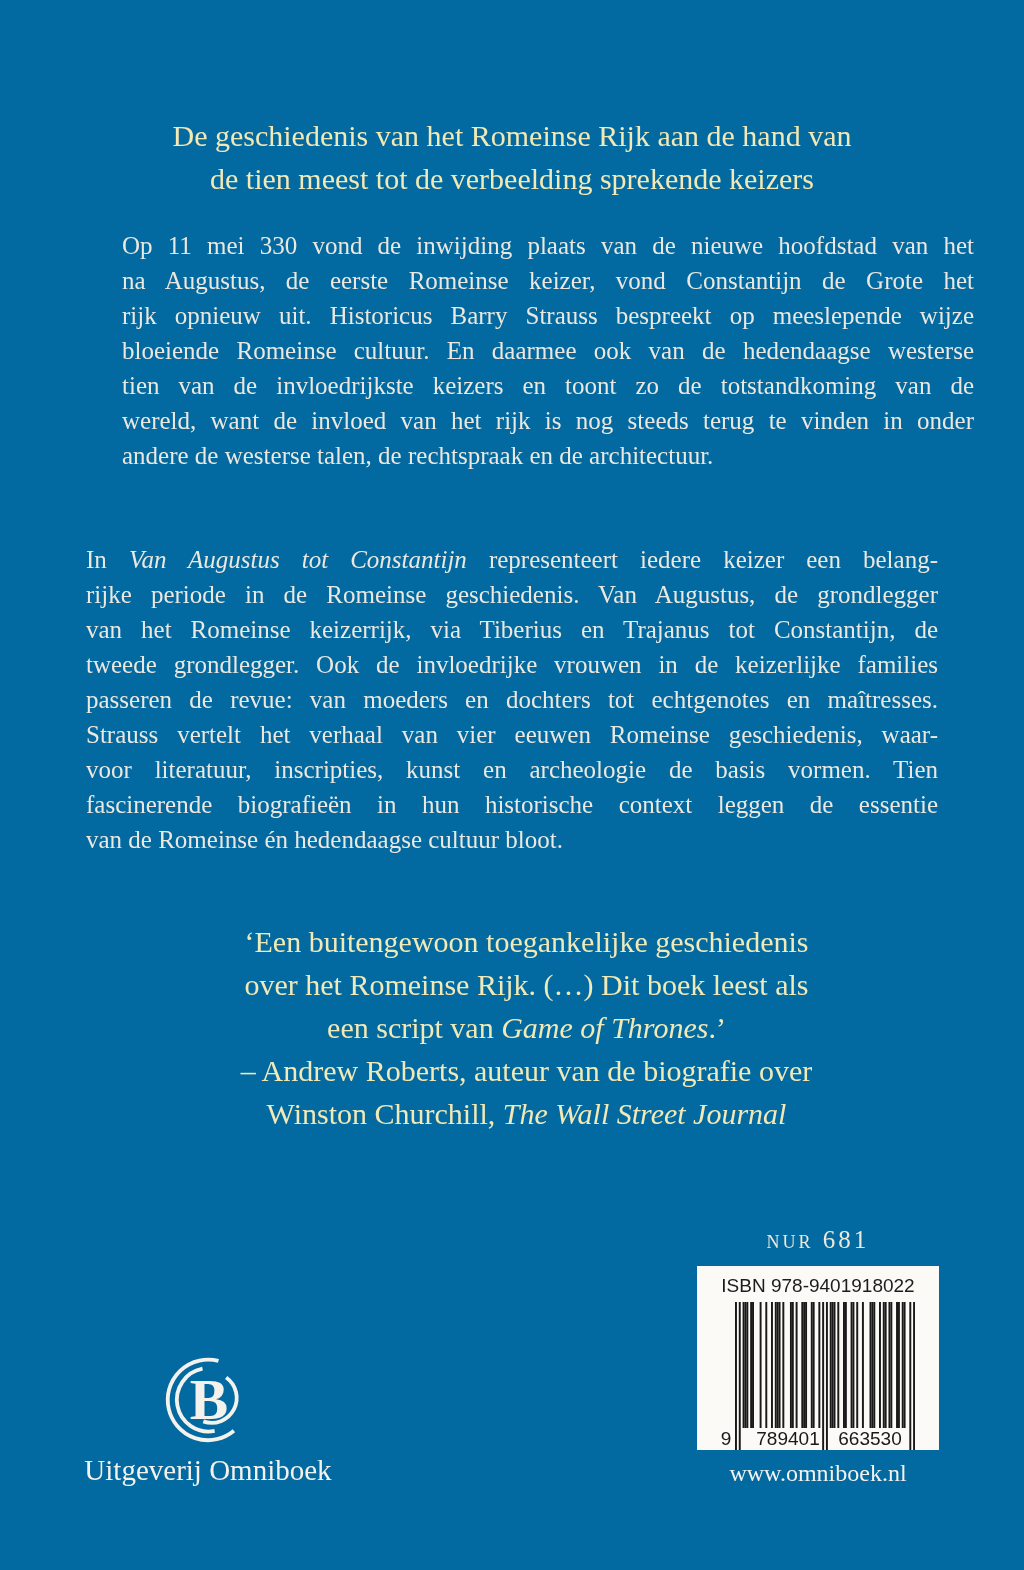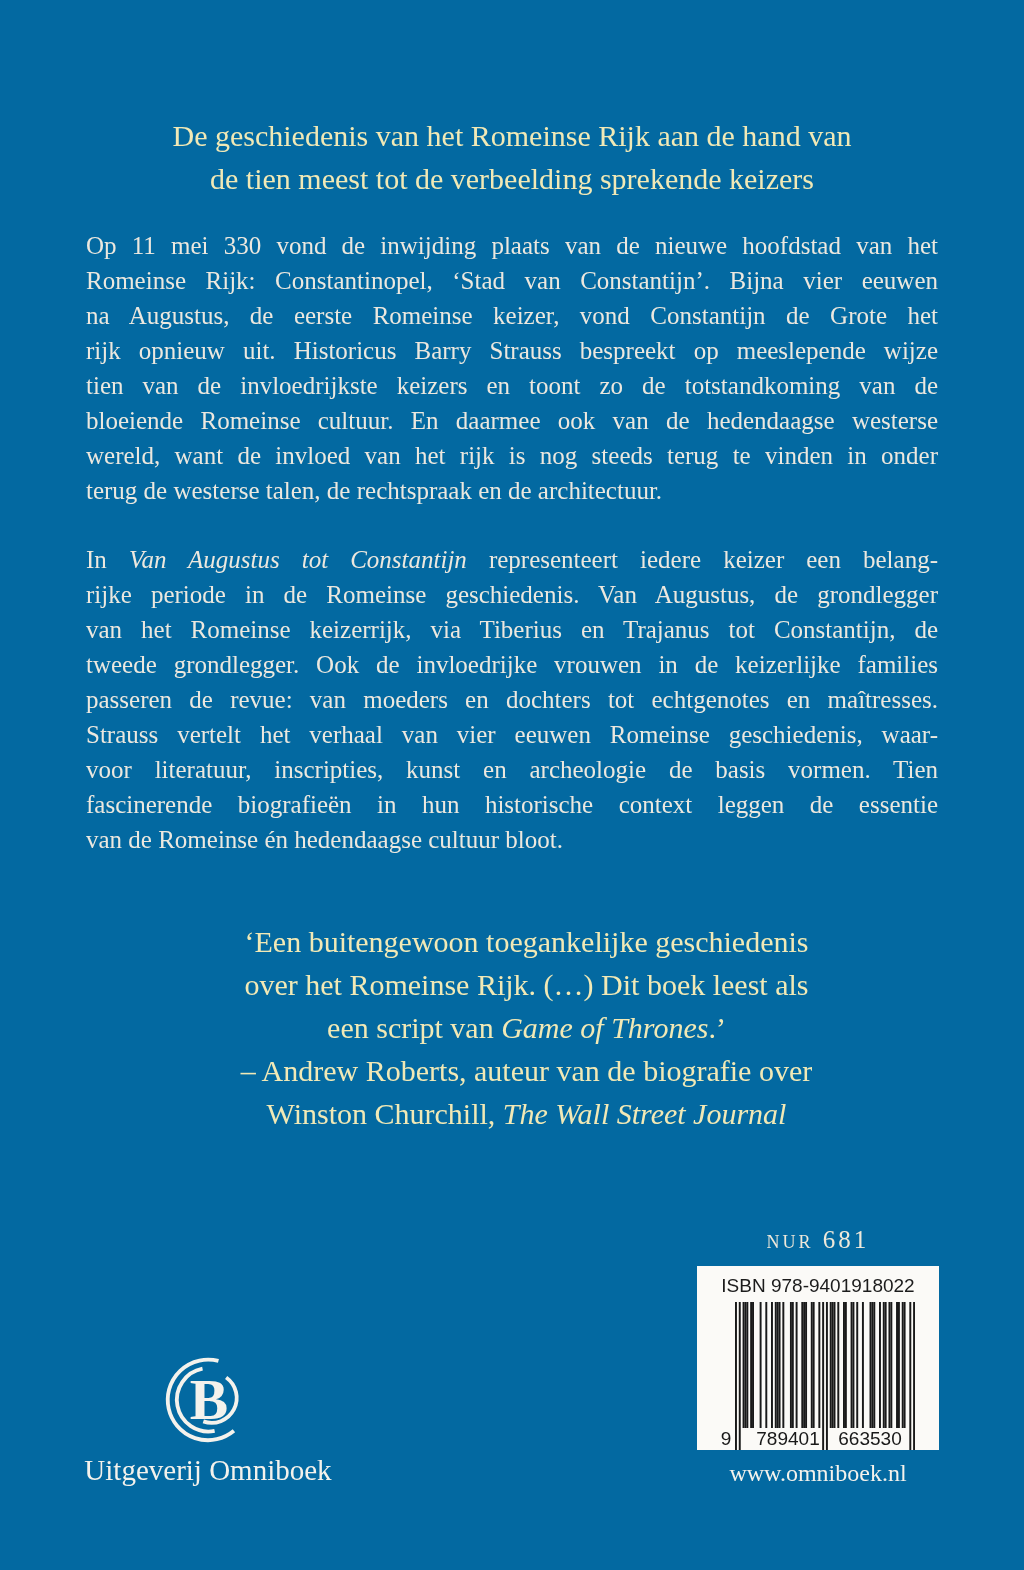--- a/index.html
+++ b/index.html
@@ -14,21 +14,21 @@
   .justified .line.last { text-align-last:left; }
 
   .tagline {
     left:0; right:0; top:114px;
     font-size:30px; line-height:43px; color:#f1e9b6;
   }
   .bodytext {
     left:86px; width:852px;
     font-size:25px; line-height:35px; color:#ece8df;
   }
-  #paragraph1 { top:228px; }
+  #paragraph1 { top:228px;margin-left:36px; }
   #paragraph2 { top:542px; }
 
   .quote {
     left:0; right:0; top:920px;
     font-size:30px; line-height:43px; color:#f1e9b6;padding-left:29px;
   }
 
   .nur {
     left:697px; width:242px; top:1226px; text-align:center;
     font-size:25px; color:#eee8da;
@@ -73,27 +73,26 @@
 
 <div class="cover">
 
   <div class="block tagline centered">
       <div class="line"><span>De geschiedenis van het Romeinse Rijk aan de hand van</span></div>
       <div class="line last"><span>de tien meest tot de verbeelding sprekende keizers</span></div>
     </div>
 
   <div id="paragraph1" class="block bodytext justified">
       <div class="line"><span>Op 11 mei 330 vond de inwijding plaats van de nieuwe hoofdstad van het</span></div>
-      <div class="line"><span>Romeinse Rijk: Constantinopel, ‘Stad van Constantijn’. Bijna vier eeuwen</span></div>
       <div class="line"><span>na Augustus, de eerste Romeinse keizer, vond Constantijn de Grote het</span></div>
       <div class="line"><span>rijk opnieuw uit. Historicus Barry Strauss bespreekt op meeslepende wijze</span></div>
+      <div class="line"><span>bloeiende Romeinse cultuur. En daarmee ook van de hedendaagse westerse</span></div>
       <div class="line"><span>tien van de invloedrijkste keizers en toont zo de totstandkoming van de</span></div>
-      <div class="line"><span>bloeiende Romeinse cultuur. En daarmee ook van de hedendaagse westerse</span></div>
       <div class="line"><span>wereld, want de invloed van het rijk is nog steeds terug te vinden in onder</span></div>
-      <div class="line last"><span>terug de westerse talen, de rechtspraak en de architectuur.</span></div>
+      <div class="line last"><span>andere de westerse talen, de rechtspraak en de architectuur.</span></div>
     </div>
 
   <div id="paragraph2" class="block bodytext justified">
       <div class="line"><span>In </span><i>Van Augustus tot Constantijn</i><span> representeert iedere keizer een belang-</span></div>
       <div class="line"><span>rijke periode in de Romeinse geschiedenis. Van Augustus, de grondlegger</span></div>
       <div class="line"><span>van het Romeinse keizerrijk, via Tiberius en Trajanus tot Constantijn, de</span></div>
       <div class="line"><span>tweede grondlegger. Ook de invloedrijke vrouwen in de keizerlijke families</span></div>
       <div class="line"><span>passeren de revue: van moeders en dochters tot echtgenotes en maîtresses.</span></div>
       <div class="line"><span>Strauss vertelt het verhaal van vier eeuwen Romeinse geschiedenis, waar-</span></div>
       <div class="line"><span>voor literatuur, inscripties, kunst en archeologie de basis vormen. Tien</span></div>

